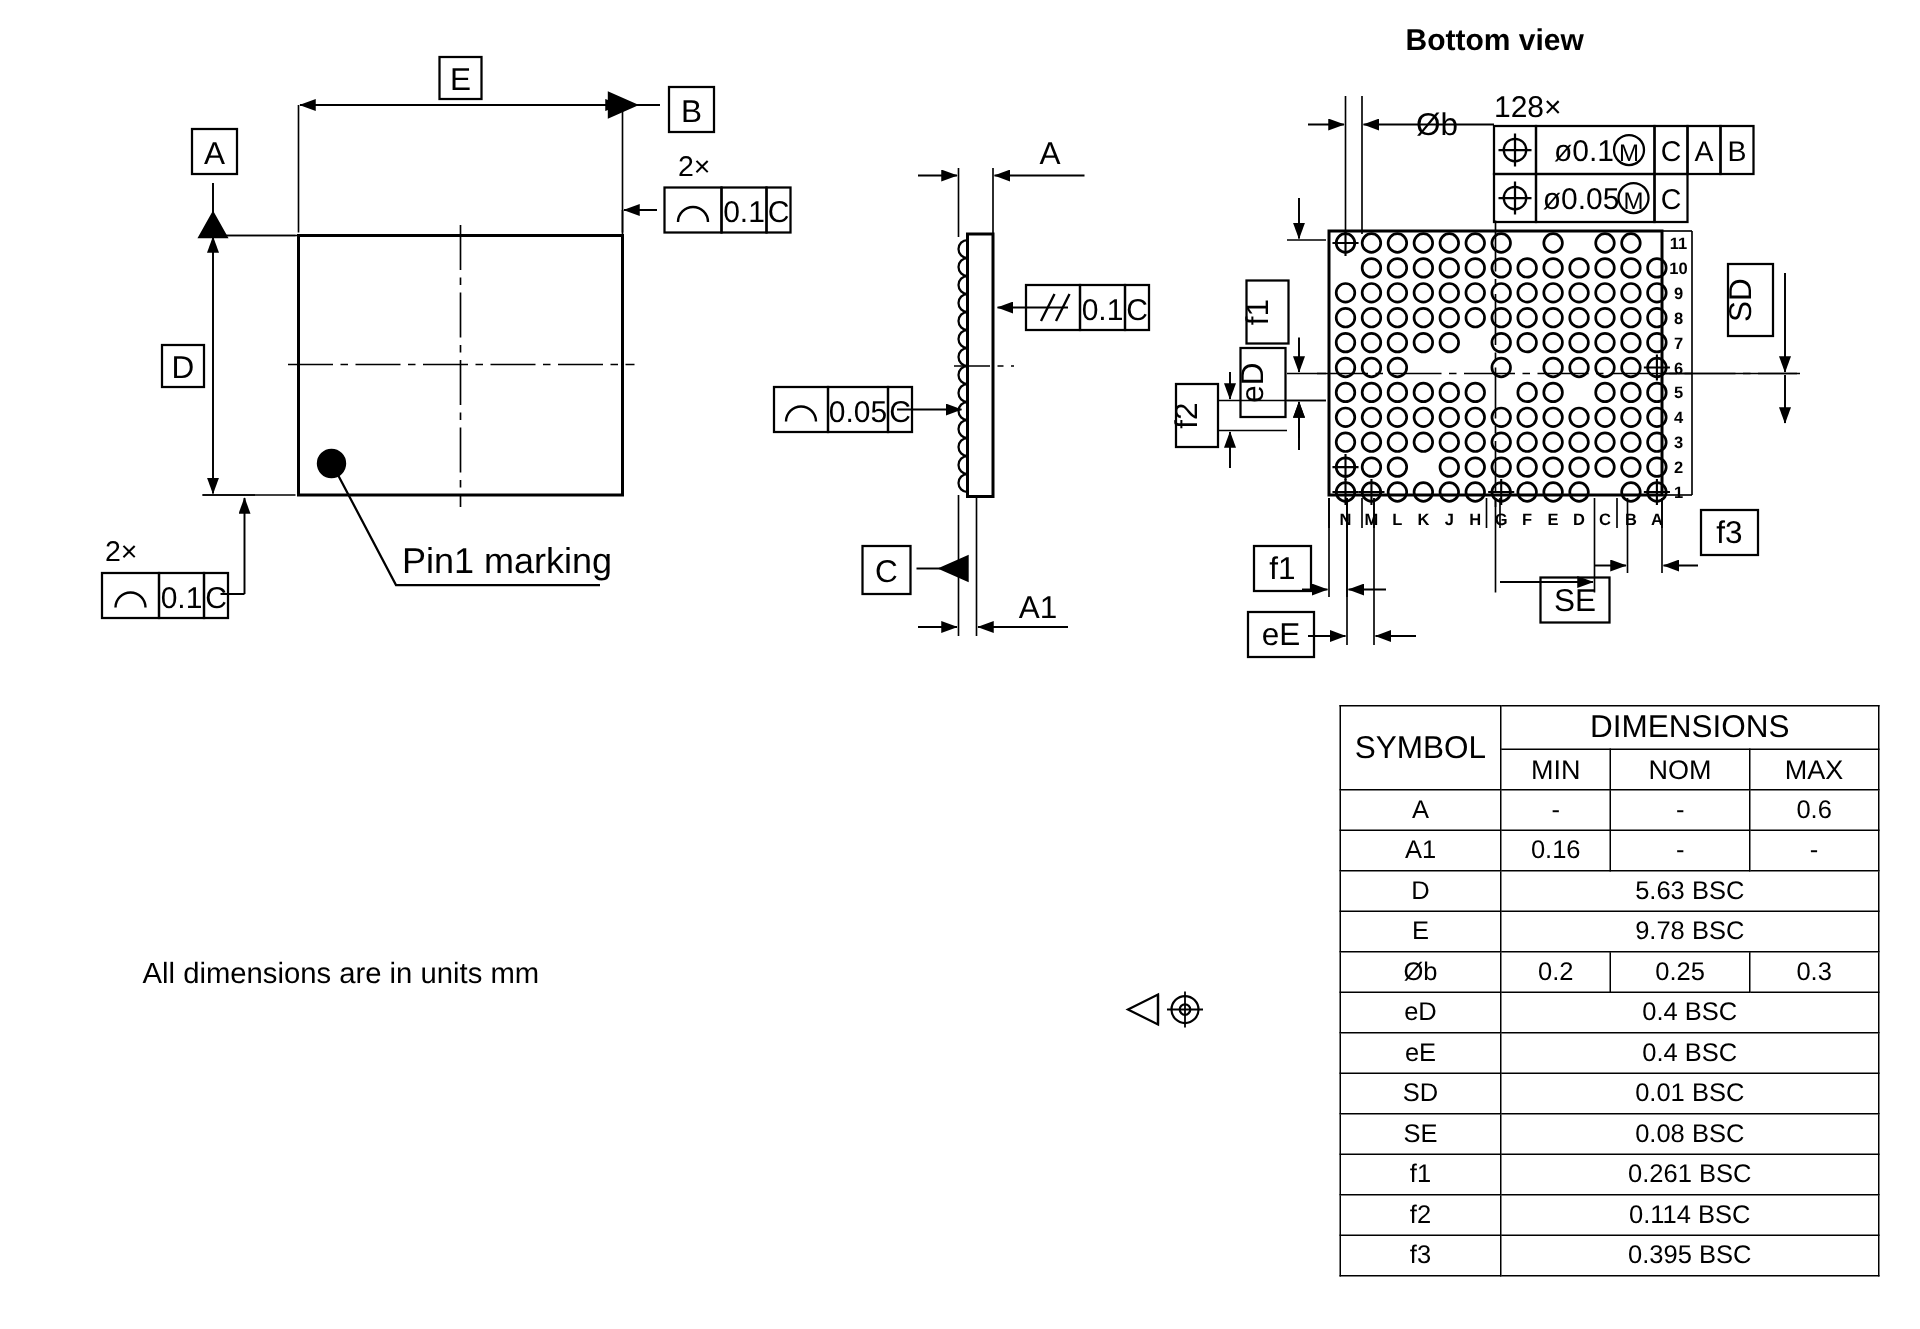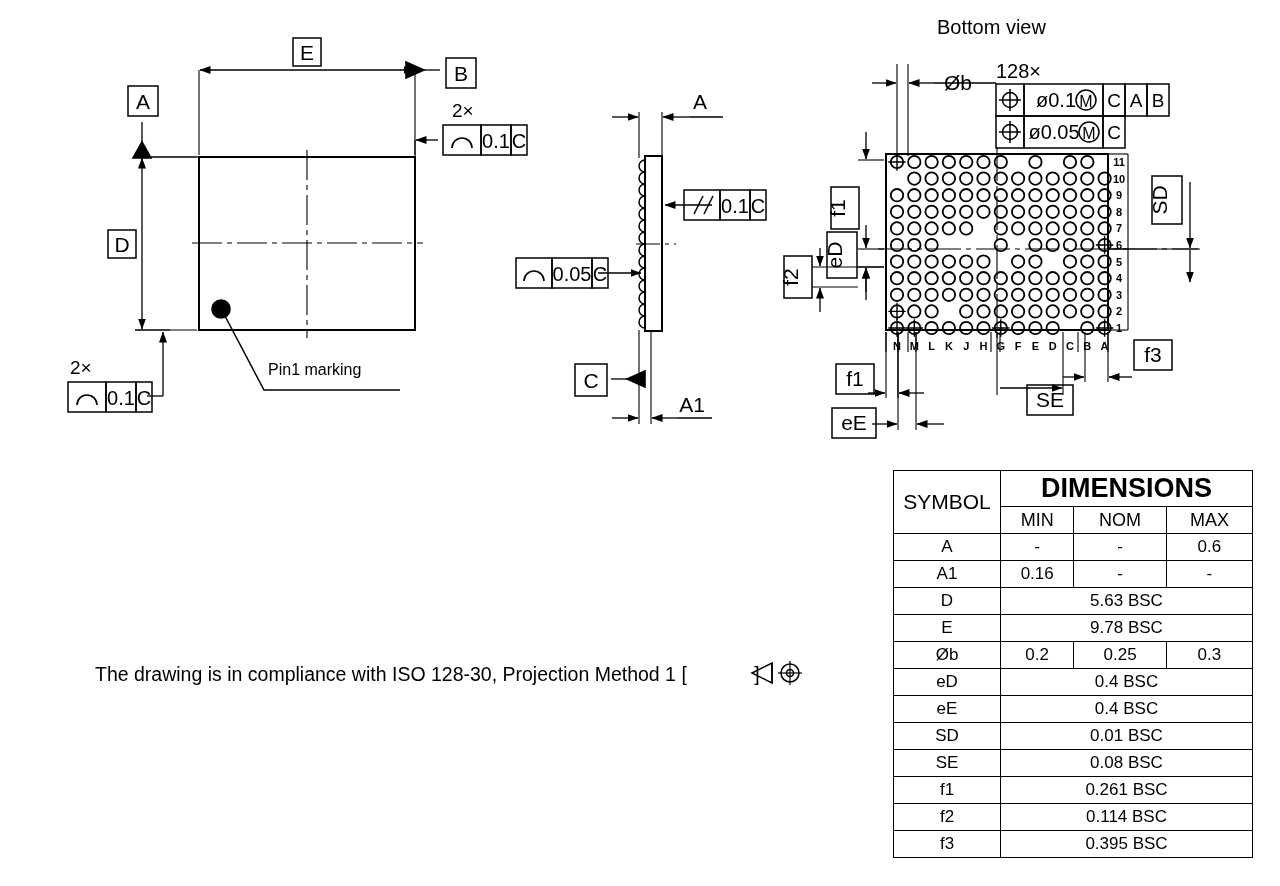--- a/index.html
+++ b/index.html
@@ -7,30 +7,30 @@
        font-family:"Liberation Sans", sans-serif;color:#000;overflow:hidden;}
   .stage{position:absolute;left:0;top:0;width:1280px;height:886px;}
   svg.draw{position:absolute;left:0;top:0;width:1280px;height:886px;}
 
   
   .dimtable{position:absolute;left:893px;top:470px;width:360px;border-collapse:collapse;}
   .dimtable td,.dimtable th{border:1.6px solid #000;text-align:center;
       font-size:17px;font-weight:400;padding:2px 0;height:22px;
       font-family:"Liberation Sans", sans-serif;}
   .dimtable .hdr-sym{font-size:21px;width:106px;}
-  .dimtable .hdr-dim{font-size:27px;font-weight:bold;}
+  .dimtable .hdr-dim{font-size:21px;}
   .dimtable .sub{font-size:18px;}
   .dimtable .sym{font-size:17px;}
 
   
   .note{position:absolute;left:95px;top:636px;font-size:19.5px;line-height:27px;
         white-space:pre;}
   .noteline2{position:absolute;left:95px;top:663px;font-size:19.5px;white-space:nowrap;}
-  .bottomview{position:absolute;left:937px;top:16px;font-size:20px;}
-  .pin1label{position:absolute;left:268px;top:361px;font-size:16px;}
+  .bottomview{position:absolute;left:937px;top:16px;font-size:20px;font-weight:bold;}
+  .pin1label{position:absolute;left:268px;top:361px;font-size:24px;}
 </style>
 </head>
 <body>
 
 <div class="stage">
 
   <svg class="draw" viewBox="0 0 1280 886">
     <defs>
       <marker id="arrEnd" markerWidth="11" markerHeight="8" refX="10.5" refY="4" orient="auto" markerUnits="userSpaceOnUse">
         <path d="M0,0 L11,4 L0,8 z" fill="#000"></path>
@@ -553,24 +553,21 @@
       <text x="1167" y="200" font-size="21" text-anchor="middle" transform="rotate(-90 1167 200)">SD</text>
       <text x="1050" y="407" font-size="21" text-anchor="middle">SE</text>
       <text x="1153" y="362" font-size="21" text-anchor="middle">f3</text>
     </g>
   </svg>
 
   <div class="bottomview">Bottom view</div>
 
   <div class="pin1label">Pin1 marking</div>
 
-  <div class="noteline2">
-    <span>The drawing is in compliance with ISO 128-30, Projection Method 1 [</span>
-    <span style="display:inline-block;width:62px"></span><span>]</span>
-  </div>
+  <div class="note">All dimensions are in units mm</div>
 
   <table class="dimtable" id="dimtable">
     <tbody id="dimtable-body">
         <tr>
           <th class="hdr-sym" rowspan="2">SYMBOL</th>
           <th class="hdr-dim" colspan="3">DIMENSIONS</th>
         </tr>
         <tr>
           <th class="sub">MIN</th>
           <th class="sub">NOM</th>

